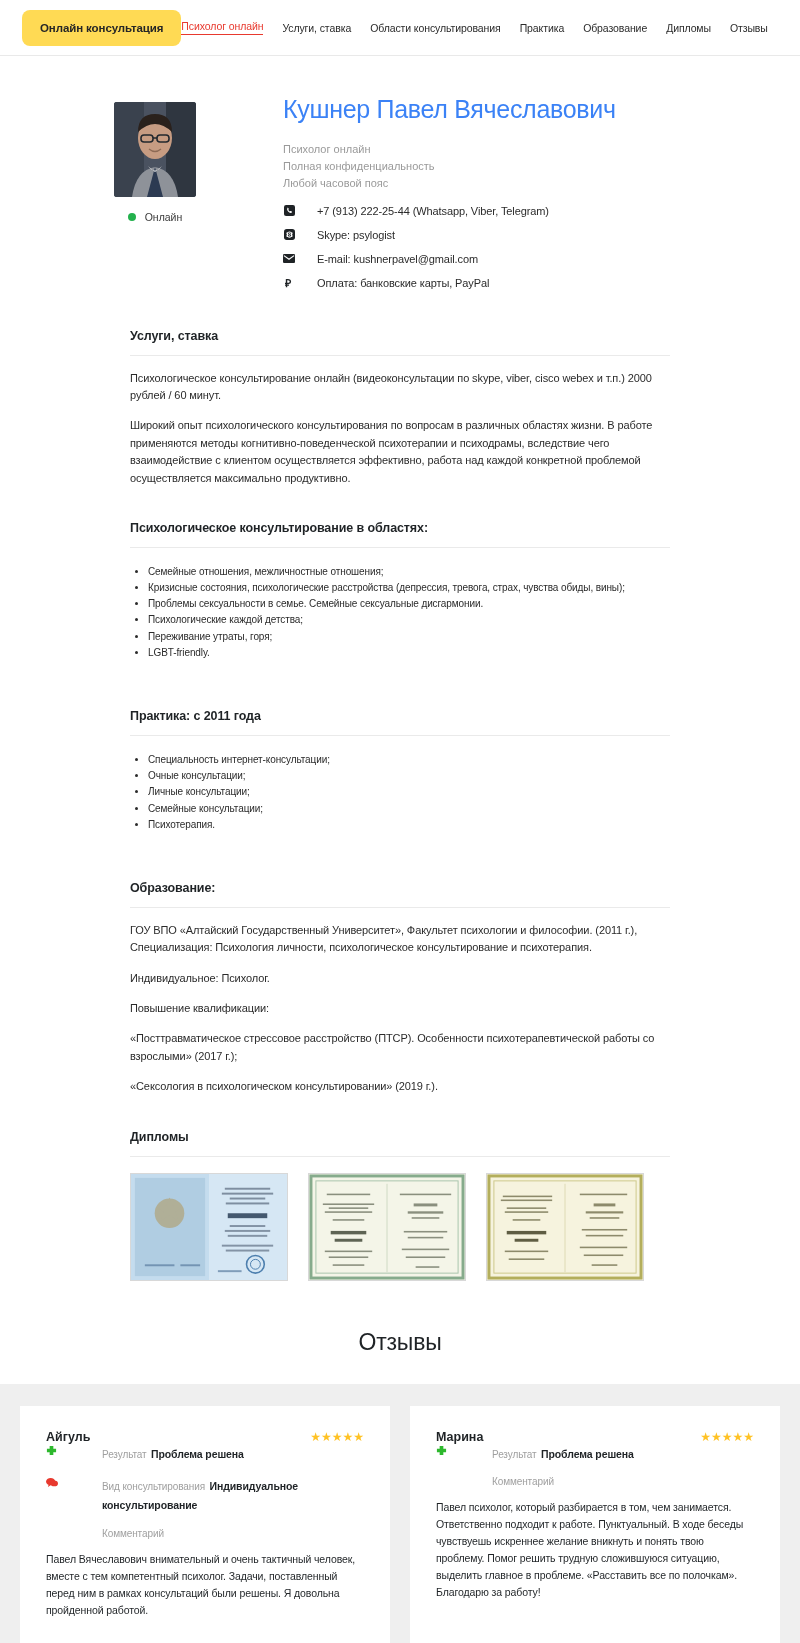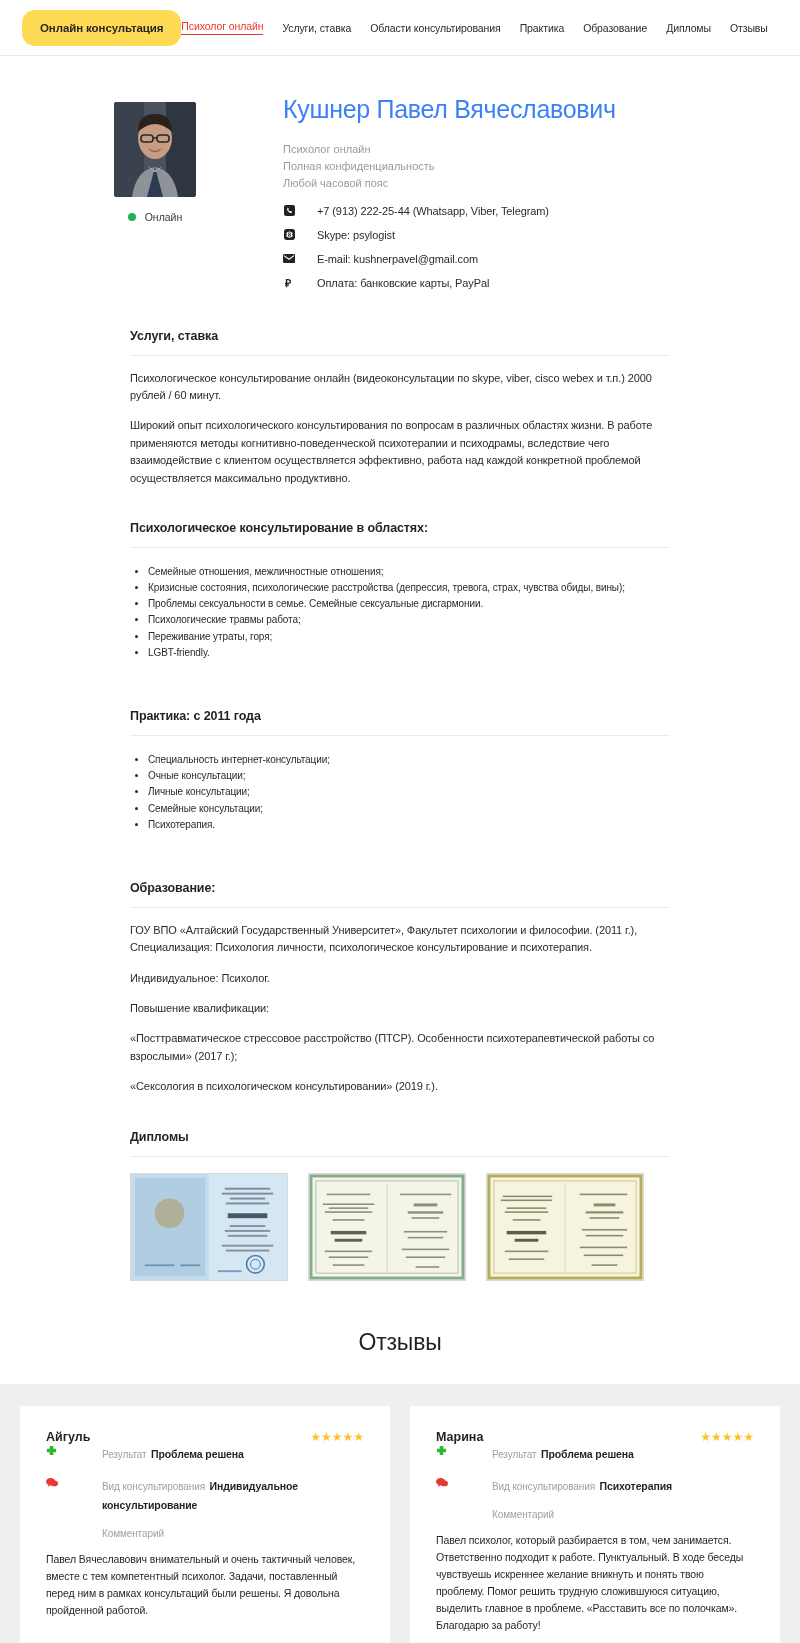--- a/index.html
+++ b/index.html
@@ -21,21 +21,21 @@
     align-items: center;
     padding: 0 34px 0 22px;
     position: relative;
   }
   .cta-pill {
     background: #ffda54;
     color: #262626;
     font-size: 11.5px;
     font-weight: 700;
     border: none;
-    border-radius: 13px;
+    border-radius: 8px;
     padding: 12px 18px;
     cursor: pointer;
     white-space: nowrap;
     letter-spacing: -0.1px;
   }
   .main-nav {
     display: flex;
     align-items: center;
     gap: 19px;
     margin-left: auto;
@@ -387,21 +387,21 @@
 
     <div class="gap-34"></div>
 
     <section class="section">
       <h2 class="section-title">Психологическое консультирование в областях:</h2>
       <div class="section-body">
         <ul class="bullets">
           <li>Семейные отношения, межличностные отношения;</li>
           <li>Кризисные состояния, психологические расстройства (депрессия, тревога, страх, чувства обиды, вины);</li>
           <li>Проблемы сексуальности в семье. Семейные сексуальные дисгармонии.</li>
-          <li>Психологические травмы работа;</li>
+          <li>Психологические каждой детства;</li>
           <li>Переживание утраты, горя;</li>
           <li>LGBT-friendly.</li>
         </ul>
       </div>
     </section>
 
     <div class="gap-48"></div>
 
     <section class="section">
       <h2 class="section-title">Практика: с 2011 года</h2>
@@ -600,33 +600,20 @@
               <svg width="11" height="11" viewBox="0 0 12 12">
                   <path d="M4 1h4v3h3v4H8v3H4V8H1V4h3z" fill="#2db82d"></path>
                 </svg>
             </span>
             <span class="field-texts">
               <span class="field-label">Результат</span>
               <span class="field-value">Проблема решена</span>
             </span>
           </div>
 
-          <div class="field-row">
-            <span class="field-icon">
-              <svg width="12" height="11" viewBox="0 0 13 12">
-                  <ellipse cx="5" cy="5" rx="5" ry="4" fill="#e8392e"></ellipse>
-                  <ellipse cx="9" cy="7" rx="4" ry="3.2" fill="#e8392e"></ellipse>
-                  <path d="M3 8 l-1 3 3-2z" fill="#e8392e"></path>
-                </svg>
-            </span>
-            <span class="field-texts">
-              <span class="field-label">Вид консультирования</span>
-              <span class="field-value">Психотерапия</span>
-            </span>
-          </div>
 
           <div class="comment-block">
             <div class="comment-label">Комментарий</div>
             <div class="comment-text">Павел психолог, который разбирается в том, чем занимается. Ответственно подходит к работе. Пунктуальный. В ходе беседы чувствуешь искреннее желание вникнуть и понять твою проблему. Помог решить трудную сложившуюся ситуацию, выделить главное в проблеме. «Расставить все по полочкам». Благодарю за работу!</div>
           </div>
         </article>
 
       </div>
 
     </div>

